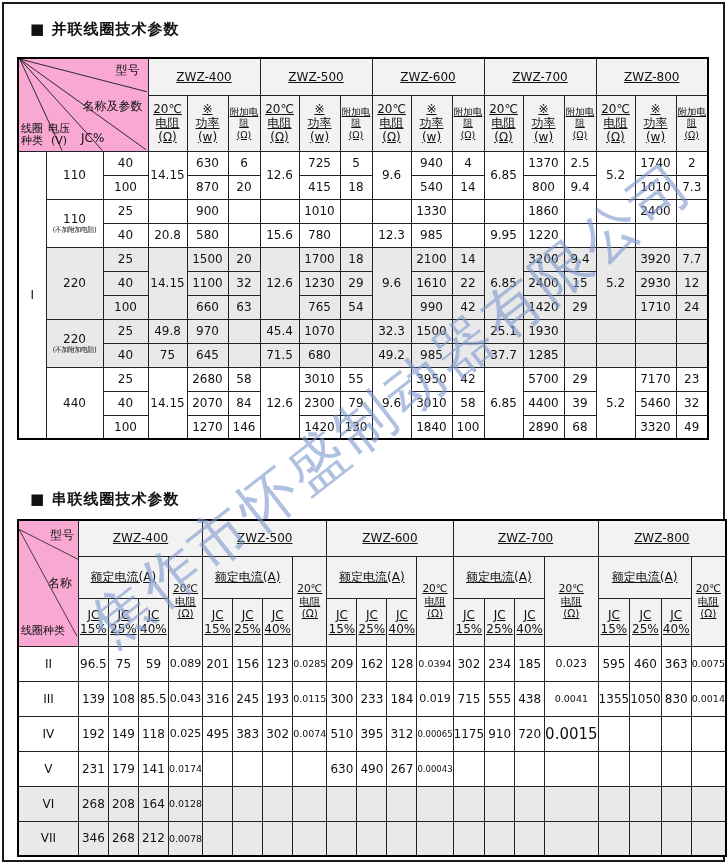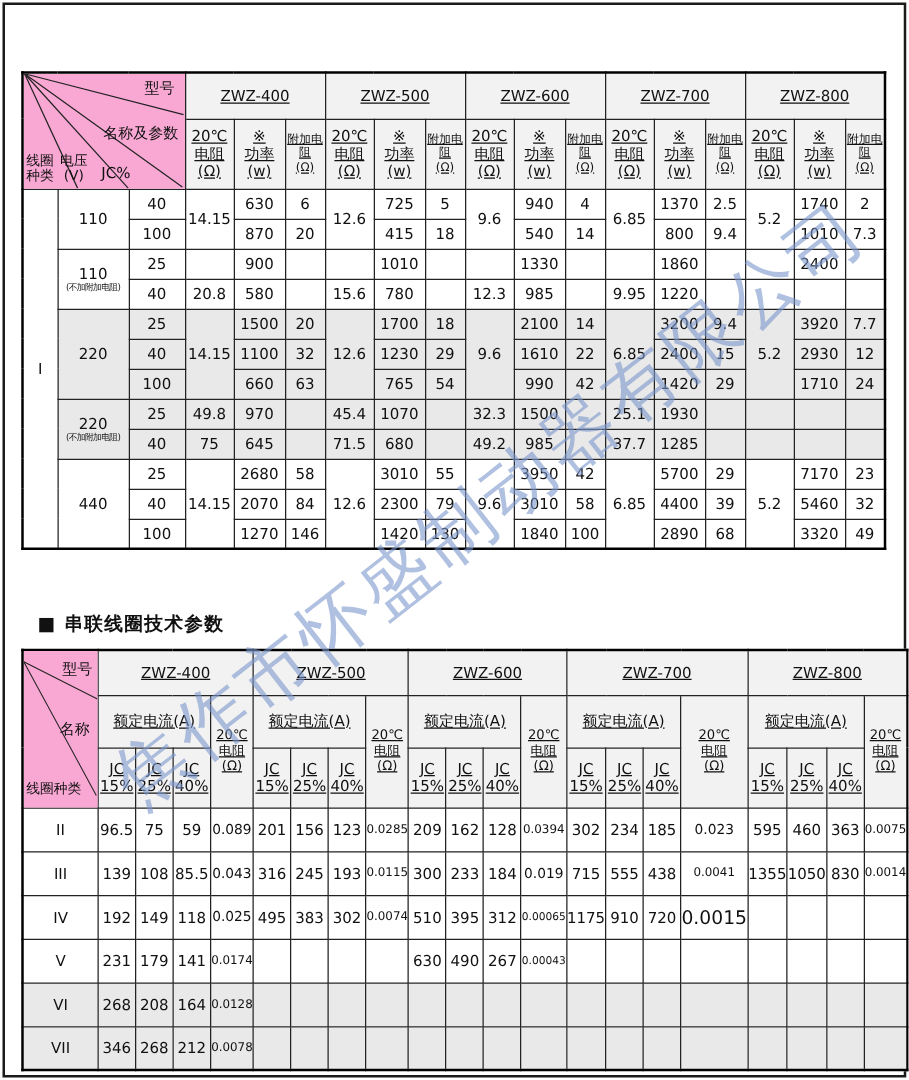--- a/index.html
+++ b/index.html
@@ -36,20 +36,21 @@
   .watermark{position:absolute;left:392px;top:404px;transform:translate(-50%,-50%) rotate(-38deg);
              font-size:58px;letter-spacing:4px;white-space:nowrap;color:rgba(122,150,204,0.6);
              z-index:9;pointer-events:none;font-weight:400;}
 </style>
 </head>
 <body>
 
 <div class="page">
   <div class="frame"></div>
 
+  <div id="title1" class="sec-title">■ 并联线圈技术参数</div>
 
   <div id="t1wrap">
     <table id="t1">
         <colgroup>
           <col style="width: 28px;">
           <col style="width: 57px;">
           <col style="width: 45px;">
           <col style="width: 39px;">
           <col style="width: 41px;">
           <col style="width: 32px;">

